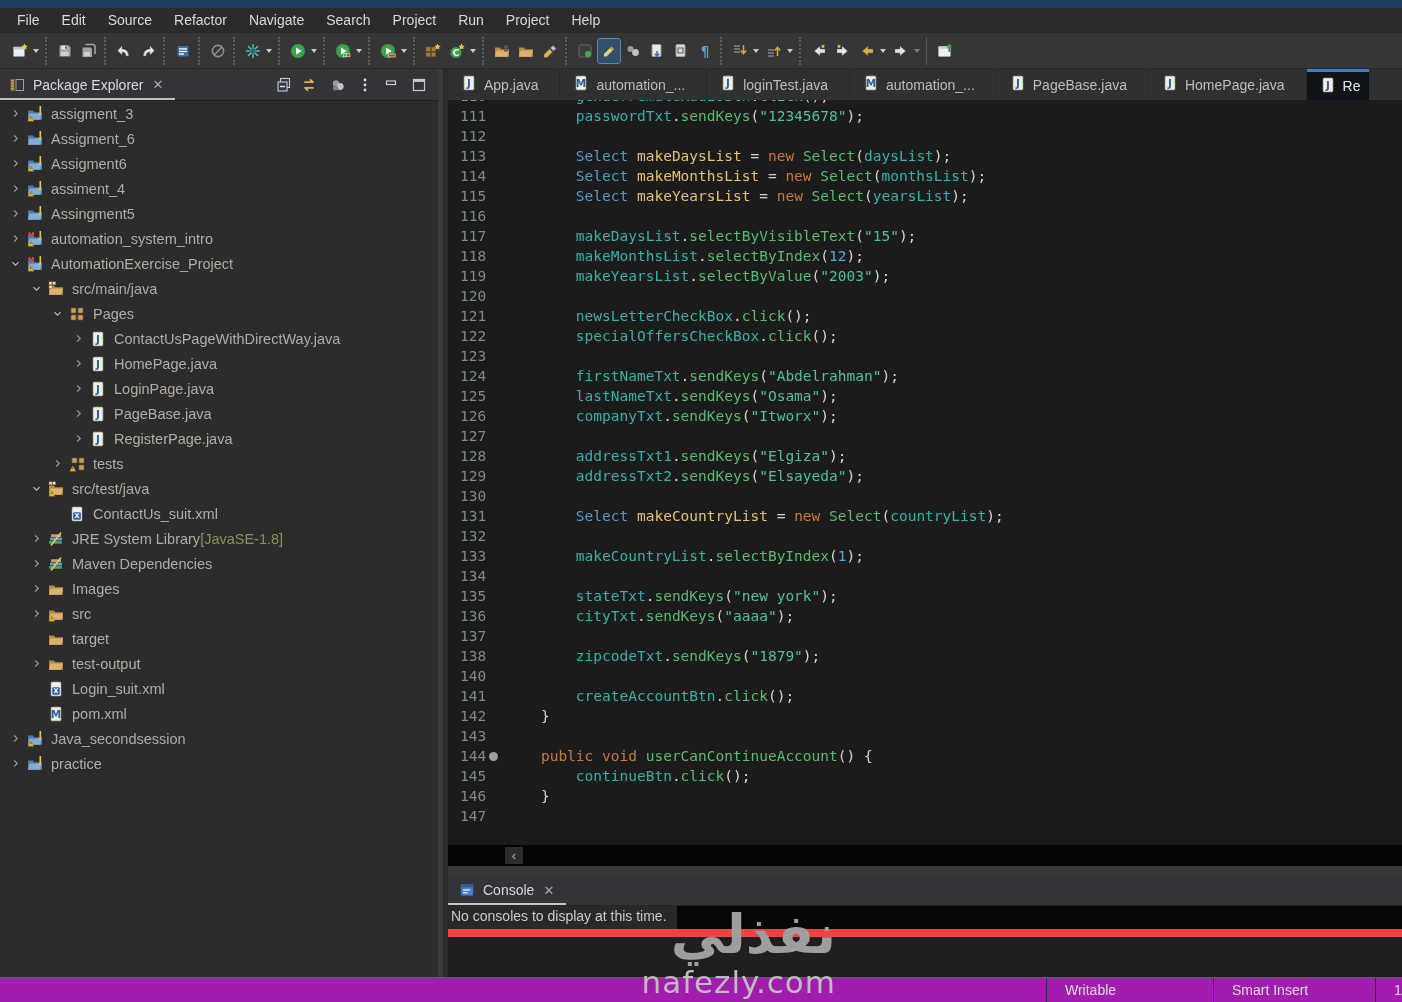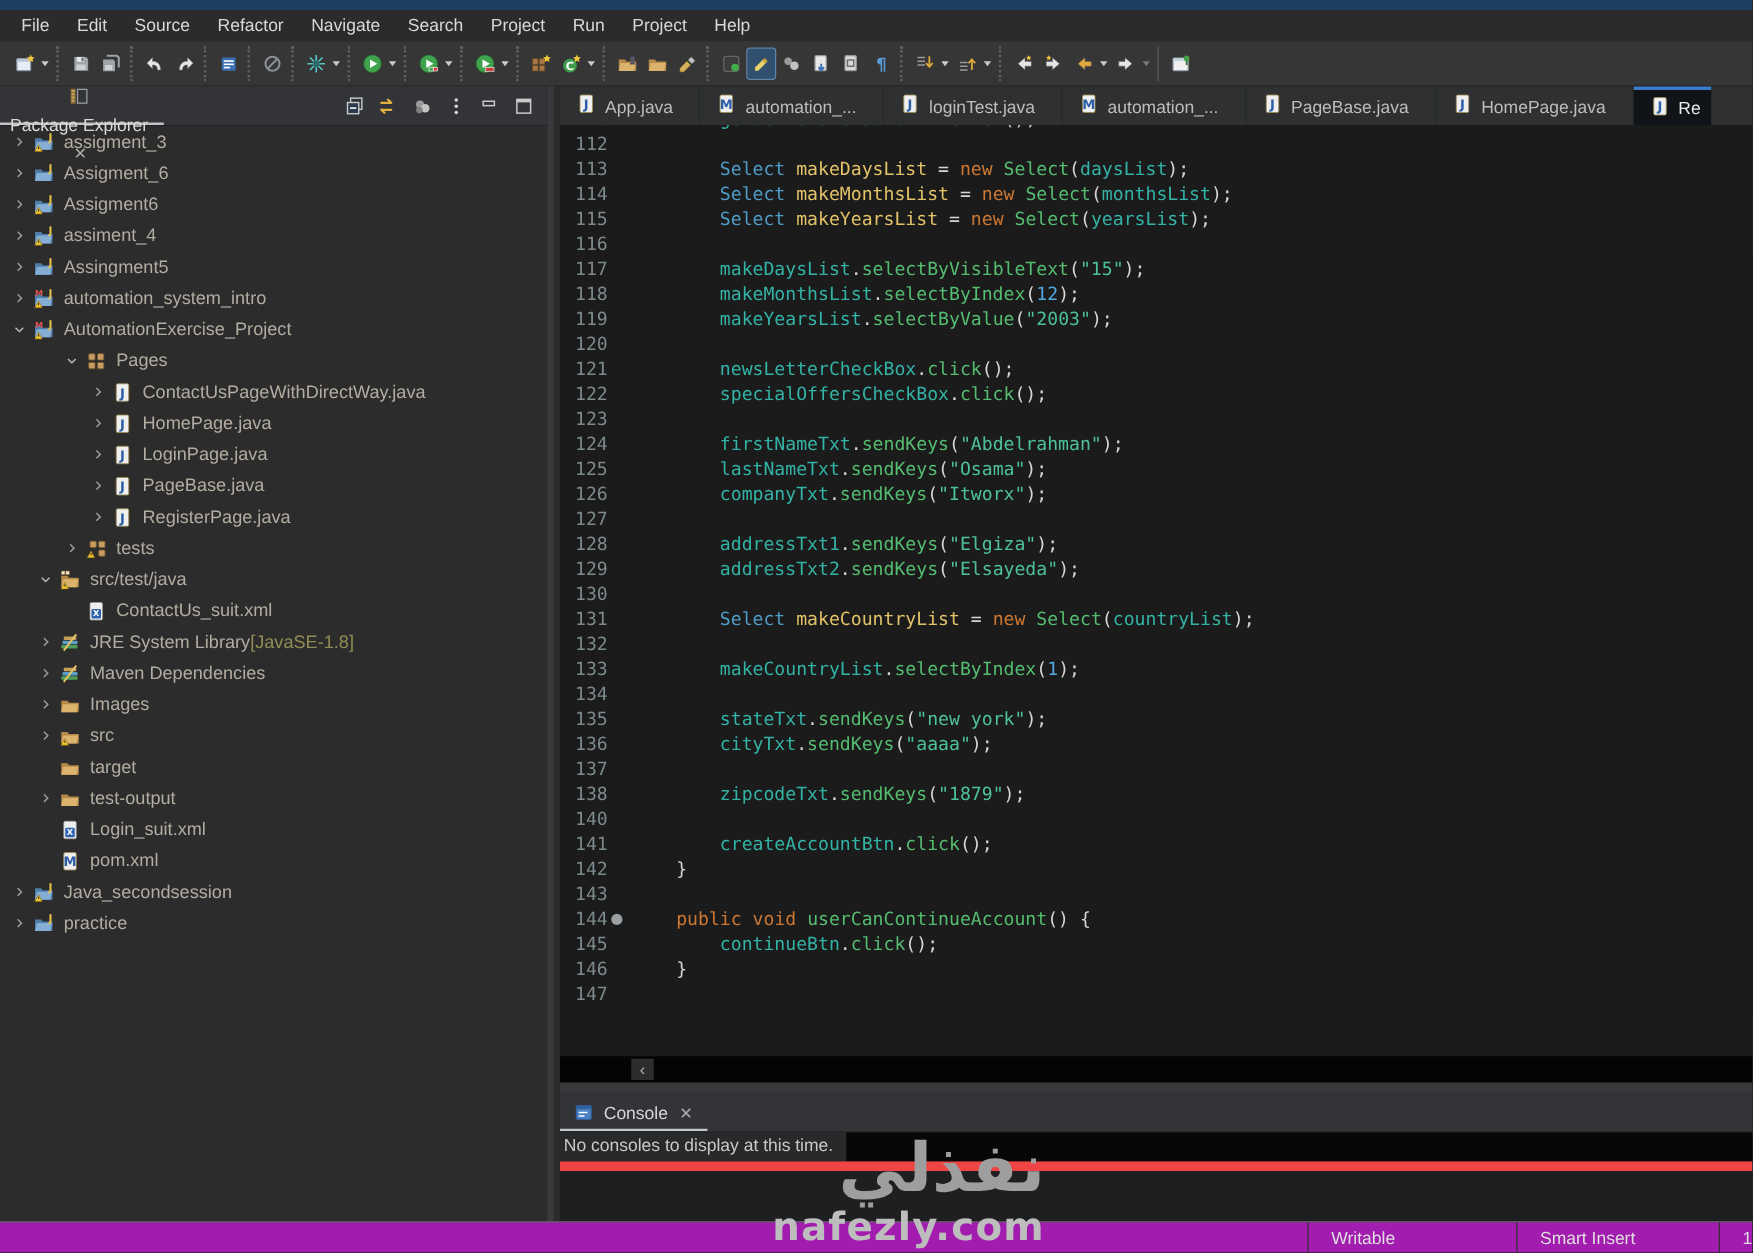--- a/index.html
+++ b/index.html
@@ -17,21 +17,21 @@
   .tbtn{width:22px;height:24px;display:flex;align-items:center;justify-content:center;margin:0 1px;border-radius:2px;}
   .tbtn.selected{background:#31506e;outline:1px solid #5b87b0;}
   .caret{width:0;height:0;border-left:3.5px solid transparent;border-right:3.5px solid transparent;
          border-top:4px solid #c9c9c9;margin:0 3px 0 1px;}
   .caret.dim{border-top-color:#787878;}
 
   
   .explorer{position:absolute;left:0;top:69px;width:443px;height:908px;background:#2c2c2c;border-right:5px solid #3a3a3c;box-sizing:border-box;}
   .view-header{height:31px;background:#333437;border-bottom:1px solid #232323;display:flex;align-items:center;}
   .view-tab{display:flex;align-items:center;gap:7px;height:100%;padding:0 12px 0 8px;
-            box-shadow:inset 0 -2px 0 #bfc2c5;color:#d9d9d9;font-size:14px;flex-direction:column;}
+            box-shadow:inset 0 -2px 0 #bfc2c5;color:#d9d9d9;font-size:14px;}
   .vclose{color:#a9a9a9;font-size:13px;margin-left:2px;}
   .view-actions{margin-left:auto;display:flex;align-items:center;gap:9px;padding-right:10px;}
   .vaicon{width:18px;height:18px;display:flex;align-items:center;justify-content:center;}
   .tree{position:absolute;left:0;top:32px;right:5px;bottom:0;overflow:hidden;}
   .trow{height:25px;display:flex;align-items:center;font-size:14.5px;color:#b3aca2;white-space:nowrap;}
   .tchev{width:15px;height:15px;flex:0 0 15px;display:flex;align-items:center;justify-content:center;}
   .ticon{width:18px;height:17px;flex:0 0 18px;margin:0 7px 0 3px;display:flex;align-items:center;justify-content:center;}
   .tsuffix{color:#938d55;}
 
   
@@ -64,21 +64,21 @@
   .console-body{height:47px;background:#1e1f21;}
 
   
   .statusbar{position:absolute;left:0;top:977px;width:1402px;height:25px;background:#a21caf;border-top:1px solid #5d5f61;box-sizing:border-box;}
   .sb-cell{position:absolute;top:0;bottom:0;display:flex;align-items:center;padding-left:18px;
            border-left:1px solid #2f3032;color:#dfdfdf;font-size:14px;overflow:hidden;white-space:nowrap;}
 
   
   .watermark{position:absolute;left:516px;top:904px;width:320px;text-align:right;z-index:60;pointer-events:none;}
   .wm-ar{font-family:"DejaVu Sans",sans-serif;font-weight:bold;font-size:54px;line-height:62px;color:#9e9e9e;}
-  .wm-la{font-family:"DejaVu Sans",sans-serif;font-weight:bold;font-size:31px;line-height:32px;color:#bdbdbd;letter-spacing:1px;}
+  .wm-la{font-family:"DejaVu Sans",sans-serif;font-weight:normal;font-size:31px;line-height:32px;color:#bdbdbd;letter-spacing:1px;}
 </style>
 </head>
 <body>
 
 <div class="titlebar"></div>
 <nav class="menubar" id="menubar">
     <div class="menu-item">File</div>
     <div class="menu-item">Edit</div>
     <div class="menu-item">Source</div>
     <div class="menu-item">Refactor</div>
@@ -504,20 +504,39 @@
             <path d="M1 4.5h5l1.2 1.7H15V13.8H1z" fill="#4e7cab"></path>
             <path d="M2.4 7.4h12.2l-1.3 6.4H1z" fill="#86aed5"></path>
             <text x="15" y="6.5" font-size="8.5" font-weight="bold" fill="#e8c34c" text-anchor="end" font-family="DejaVu Sans">J</text>
             <path d="M0.8 15.2 L3.8 9.8 L6.8 15.2 Z" fill="#f5c62a" stroke="#8a6d1a" stroke-width="0.5"></path>
             <rect x="3.4" y="11.4" width="0.9" height="1.9" fill="#3a3a3a"></rect>
             <text x="1" y="6" font-size="6.5" font-weight="bold" fill="#e05252" font-family="DejaVu Sans">M</text>
           </svg>
         </span>
         <span>AutomationExercise_Project</span>
       </div>
+      <div class="trow" style="padding-left: 29px;">
+        <span class="tchev">
+          <svg width="11" height="11" viewBox="0 0 16 16" xmlns="http://www.w3.org/2000/svg">
+            <polyline points="3.5,6 8,10.5 12.5,6" fill="none" stroke="#b9b9b9" stroke-width="1.7"></polyline>
+          </svg>
+        </span>
+        <span class="ticon">
+          <svg width="16" height="16" viewBox="0 0 16 16" xmlns="http://www.w3.org/2000/svg">
+            <path d="M1 4.5h5l1.2 1.7H15V13.8H1z" fill="#b5894a"></path>
+            <path d="M2.4 7.4h12.2l-1.3 6.4H1z" fill="#dcb36c"></path>
+            <g fill="#f3e7cb" stroke="#7d5b2e" stroke-width="0.5">
+              <rect x="1" y="0.8" width="3" height="3"></rect>
+              <rect x="4.6" y="0.8" width="3" height="3"></rect>
+              <rect x="1" y="4.4" width="3" height="3"></rect>
+            </g>
+          </svg>
+        </span>
+        <span>src/main/java</span>
+      </div>
       <div class="trow" style="padding-left: 50px;">
         <span class="tchev">
           <svg width="11" height="11" viewBox="0 0 16 16" xmlns="http://www.w3.org/2000/svg">
             <polyline points="3.5,6 8,10.5 12.5,6" fill="none" stroke="#b9b9b9" stroke-width="1.7"></polyline>
           </svg>
         </span>
         <span class="ticon">
           <svg width="16" height="16" viewBox="0 0 16 16" xmlns="http://www.w3.org/2000/svg">
             <g fill="#c79d62" stroke="#7d5b2e" stroke-width="0.7">
               <rect x="2" y="2" width="5" height="5" rx="0.8"></rect>
@@ -840,20 +859,21 @@
         <span><svg width="16" height="16" viewBox="0 0 16 16" xmlns="http://www.w3.org/2000/svg">
             <rect x="3" y="1" width="10" height="14" rx="1.2" fill="#efefef" stroke="#9a8a55" stroke-width="0.7"></rect>
             <text x="8" y="12" font-size="10.5" font-weight="bold" fill="#2c5fa8" text-anchor="middle" font-family="DejaVu Sans">J</text>
           </svg></span>
         <span>Re</span>
       </div>
     </div>
   <div class="code-wrap">
     <div class="code-lines" id="codelines">
         <div class="code-line"><span class="gutter">110</span><span class="ct"><span class="p">        </span><span class="v">genderFemaleRadioBtn</span><span class="p">.</span><span class="m">click</span><span class="p">();</span></span></div>
+        <div class="code-line"><span class="gutter">111</span><span class="ct"><span class="p">        </span><span class="v">passwordTxt</span><span class="p">.</span><span class="m">sendKeys</span><span class="p">(</span><span class="s">"12345678"</span><span class="p">);</span></span></div>
         <div class="code-line"><span class="gutter">112</span><span class="ct"></span></div>
         <div class="code-line"><span class="gutter">113</span><span class="ct"><span class="p">        </span><span class="t">Select</span><span class="p"> </span><span class="d">makeDaysList</span><span class="p"> = </span><span class="k">new</span><span class="p"> </span><span class="m">Select</span><span class="p">(</span><span class="v">daysList</span><span class="p">);</span></span></div>
         <div class="code-line"><span class="gutter">114</span><span class="ct"><span class="p">        </span><span class="t">Select</span><span class="p"> </span><span class="d">makeMonthsList</span><span class="p"> = </span><span class="k">new</span><span class="p"> </span><span class="m">Select</span><span class="p">(</span><span class="v">monthsList</span><span class="p">);</span></span></div>
         <div class="code-line"><span class="gutter">115</span><span class="ct"><span class="p">        </span><span class="t">Select</span><span class="p"> </span><span class="d">makeYearsList</span><span class="p"> = </span><span class="k">new</span><span class="p"> </span><span class="m">Select</span><span class="p">(</span><span class="v">yearsList</span><span class="p">);</span></span></div>
         <div class="code-line"><span class="gutter">116</span><span class="ct"></span></div>
         <div class="code-line"><span class="gutter">117</span><span class="ct"><span class="p">        </span><span class="v">makeDaysList</span><span class="p">.</span><span class="m">selectByVisibleText</span><span class="p">(</span><span class="s">"15"</span><span class="p">);</span></span></div>
         <div class="code-line"><span class="gutter">118</span><span class="ct"><span class="p">        </span><span class="v">makeMonthsList</span><span class="p">.</span><span class="m">selectByIndex</span><span class="p">(</span><span class="num">12</span><span class="p">);</span></span></div>
         <div class="code-line"><span class="gutter">119</span><span class="ct"><span class="p">        </span><span class="v">makeYearsList</span><span class="p">.</span><span class="m">selectByValue</span><span class="p">(</span><span class="s">"2003"</span><span class="p">);</span></span></div>
         <div class="code-line"><span class="gutter">120</span><span class="ct"></span></div>
         <div class="code-line"><span class="gutter">121</span><span class="ct"><span class="p">        </span><span class="v">newsLetterCheckBox</span><span class="p">.</span><span class="m">click</span><span class="p">();</span></span></div>

